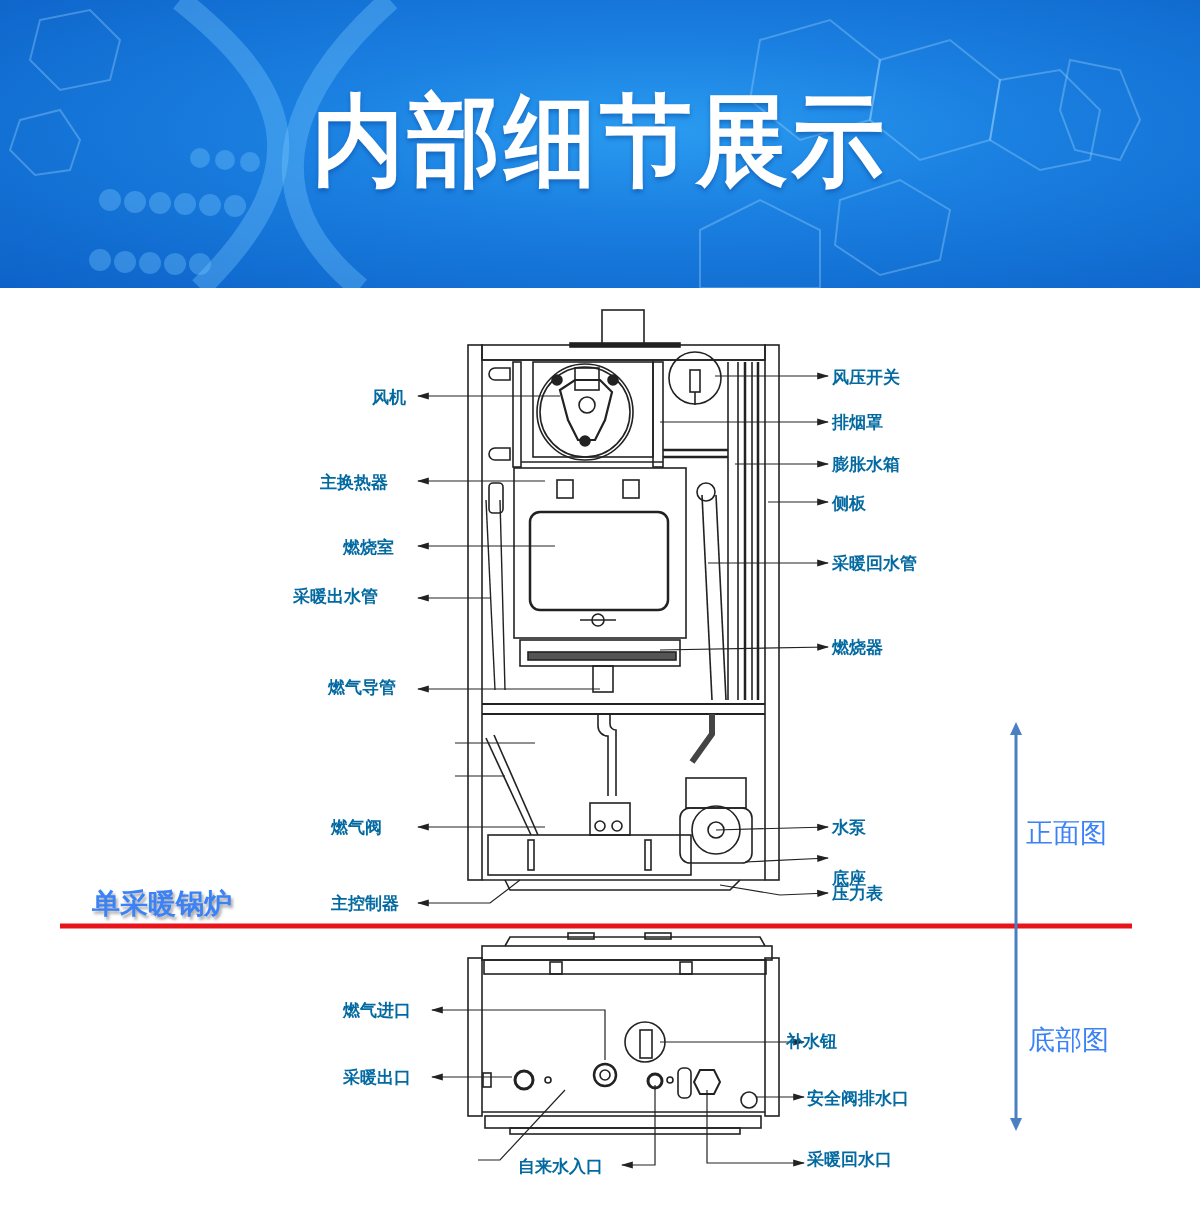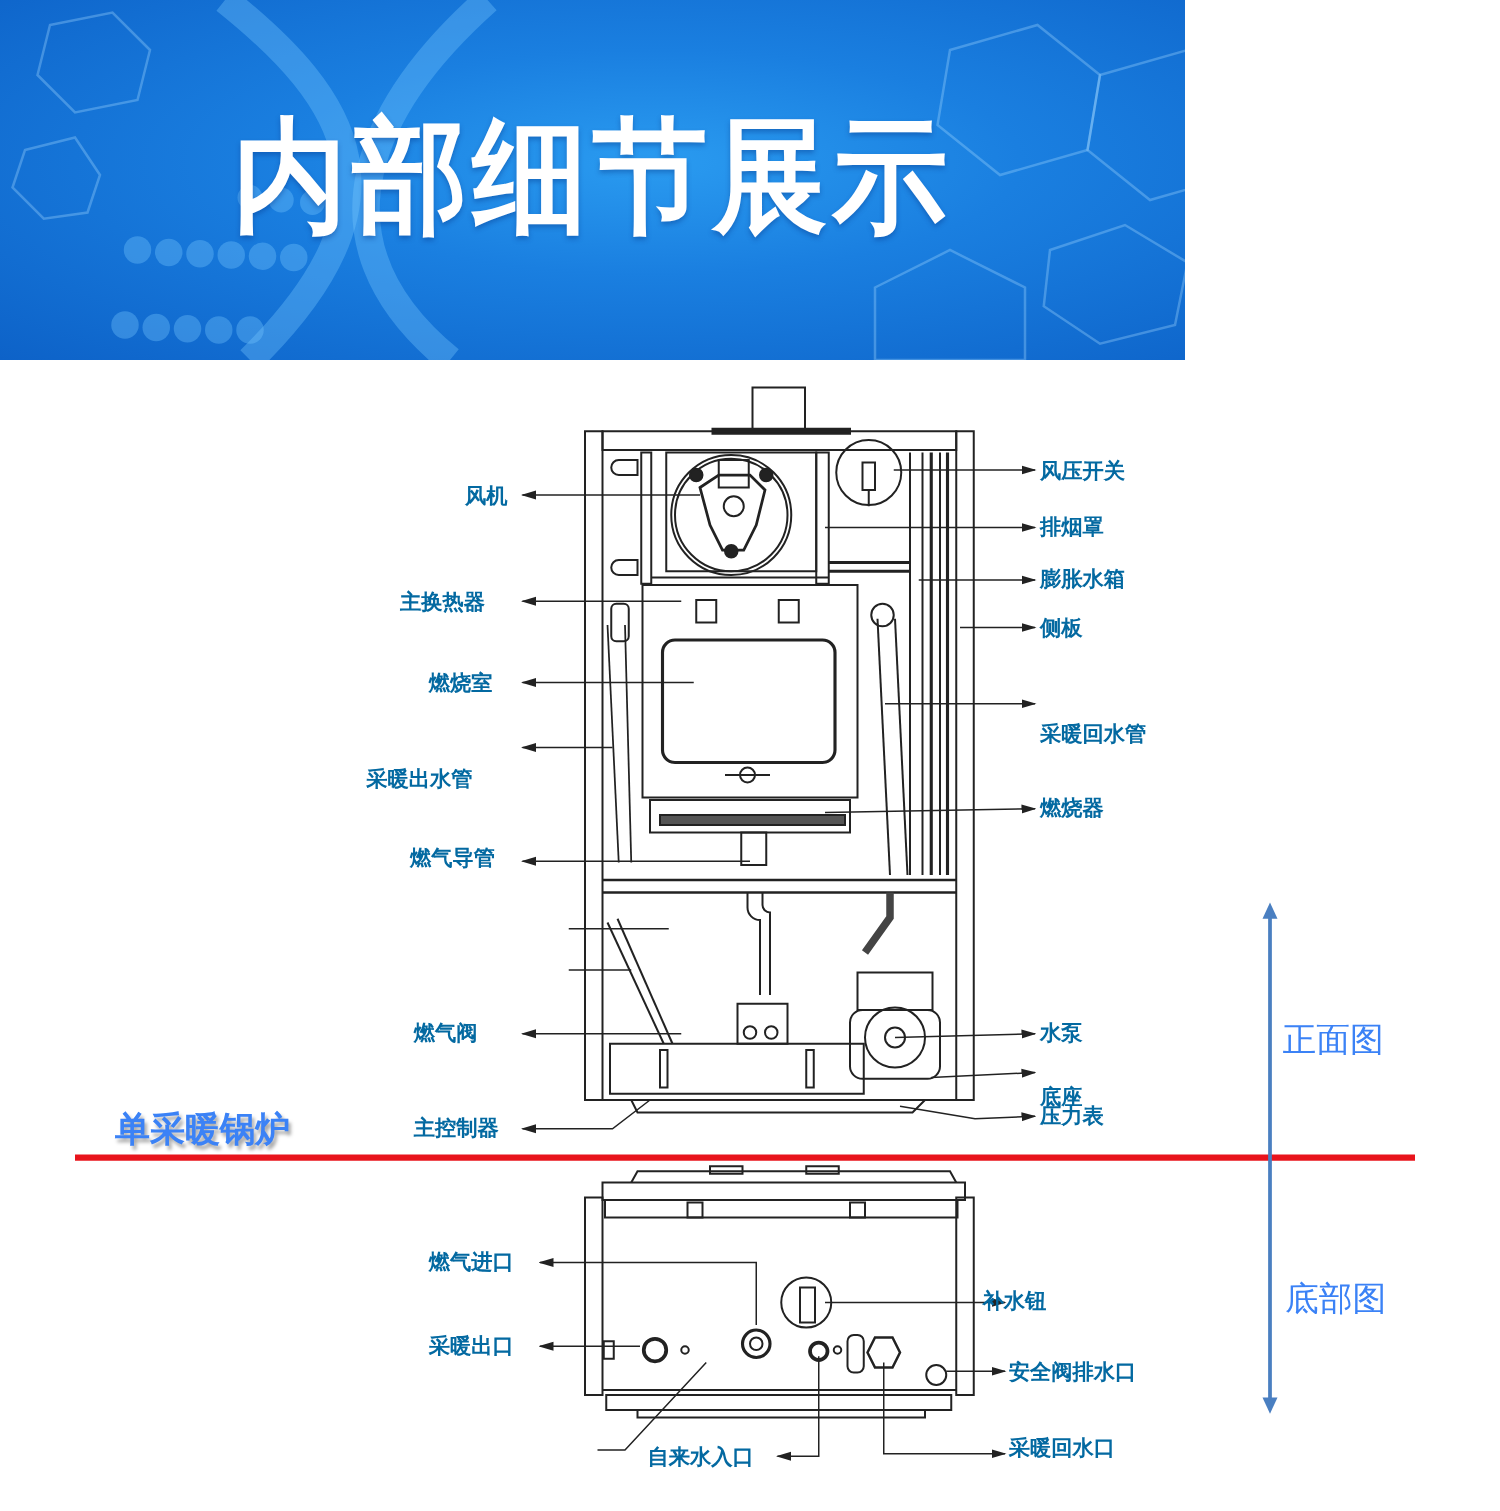--- a/index.html
+++ b/index.html
@@ -1,17 +1,17 @@
 <!DOCTYPE html>
 <html><head>
 <meta charset="utf-8">
 <style>
   html,body{margin:0;padding:0;}
   body{width:1200px;height:1209px;position:relative;background:#fff;overflow:hidden;font-family:"DejaVu Sans","Liberation Sans",sans-serif;}
-  .banner{position:absolute;left:0;top:0;width:948px;height:288px;overflow:hidden;
+  .banner{position:absolute;left:0;top:0;width:1200px;height:288px;overflow:hidden;
     background:radial-gradient(ellipse at 55% 45%,#2a9bf0 0%,#1a7fe0 40%,#0d62c8 100%);}
   .banner svg{position:absolute;left:0;top:0;}
   .banner-title{position:absolute;left:0;right:0;top:92px;text-align:center;color:#fff;
     font-size:92px;font-weight:bold;letter-spacing:4px;line-height:100px;
     text-shadow:0 2px 4px rgba(0,40,120,.35);transform:scaleY(1.08);}
   .diagram{position:absolute;left:0;top:288px;}
   .lbl{position:absolute;font-size:17px;font-weight:bold;color:#0369a1;white-space:nowrap;line-height:20px;}
   .side-lbl{position:absolute;font-size:27px;color:#3b82f6;white-space:nowrap;line-height:30px;}
   .section-lbl{position:absolute;left:92px;top:885px;font-size:28px;font-weight:bold;color:#3b82f6;
     text-shadow:2px 3px 3px rgba(0,0,0,.35);white-space:nowrap;}
@@ -213,30 +213,30 @@
     <path d="M655,1085 L655,1165 L622,1165" marker-end="url(#arr)"></path>
     <line x1="660" y1="1042" x2="804" y2="1042" marker-end="url(#arr)"></line>
     <line x1="757" y1="1097" x2="804" y2="1097" marker-end="url(#arr)"></line>
     <path d="M707,1090 L707,1163 L804,1163" marker-end="url(#arr)"></path>
   </g>
 </svg>
 
 <div class="lbl" style="left:372px;top:387px;">风机</div>
 <div class="lbl" style="left:320px;top:472px;">主换热器</div>
 <div class="lbl" style="left:343px;top:537px;">燃烧室</div>
-<div class="lbl" style="left:293px;top:586px;margin-top:28px;">采暖出水管</div>
+<div class="lbl" style="left:293px;top:586px;">采暖出水管</div>
 <div class="lbl" style="left:328px;top:677px;">燃气导管</div>
 <div class="lbl" style="left:331px;top:817px;">燃气阀</div>
 <div class="lbl" style="left:331px;top:893px;text-align:right;">主控制器</div>
 
 <div class="lbl" style="left:832px;top:367px;">风压开关</div>
 <div class="lbl" style="left:832px;top:412px;">排烟罩</div>
 <div class="lbl" style="left:832px;top:454px;">膨胀水箱</div>
 <div class="lbl" style="left:832px;top:493px;">侧板</div>
-<div class="lbl" style="left:832px;top:578px;">采暖回水管</div>
+<div class="lbl" style="left:832px;top:553px;">采暖回水管</div>
 <div class="lbl" style="left:832px;top:637px;">燃烧器</div>
 <div class="lbl" style="left:832px;top:817px;">水泵</div>
 <div class="lbl" style="left:832px;top:868px;">底座</div>
 <div class="lbl" style="left:832px;top:883px;">压力表</div>
 
 <div class="section-lbl">单采暖锅炉</div>
 
 <div class="side-lbl" style="left:1026px;top:818px;">正面图</div>
 <div class="side-lbl" style="left:1028px;top:1025px;">底部图</div>
 

